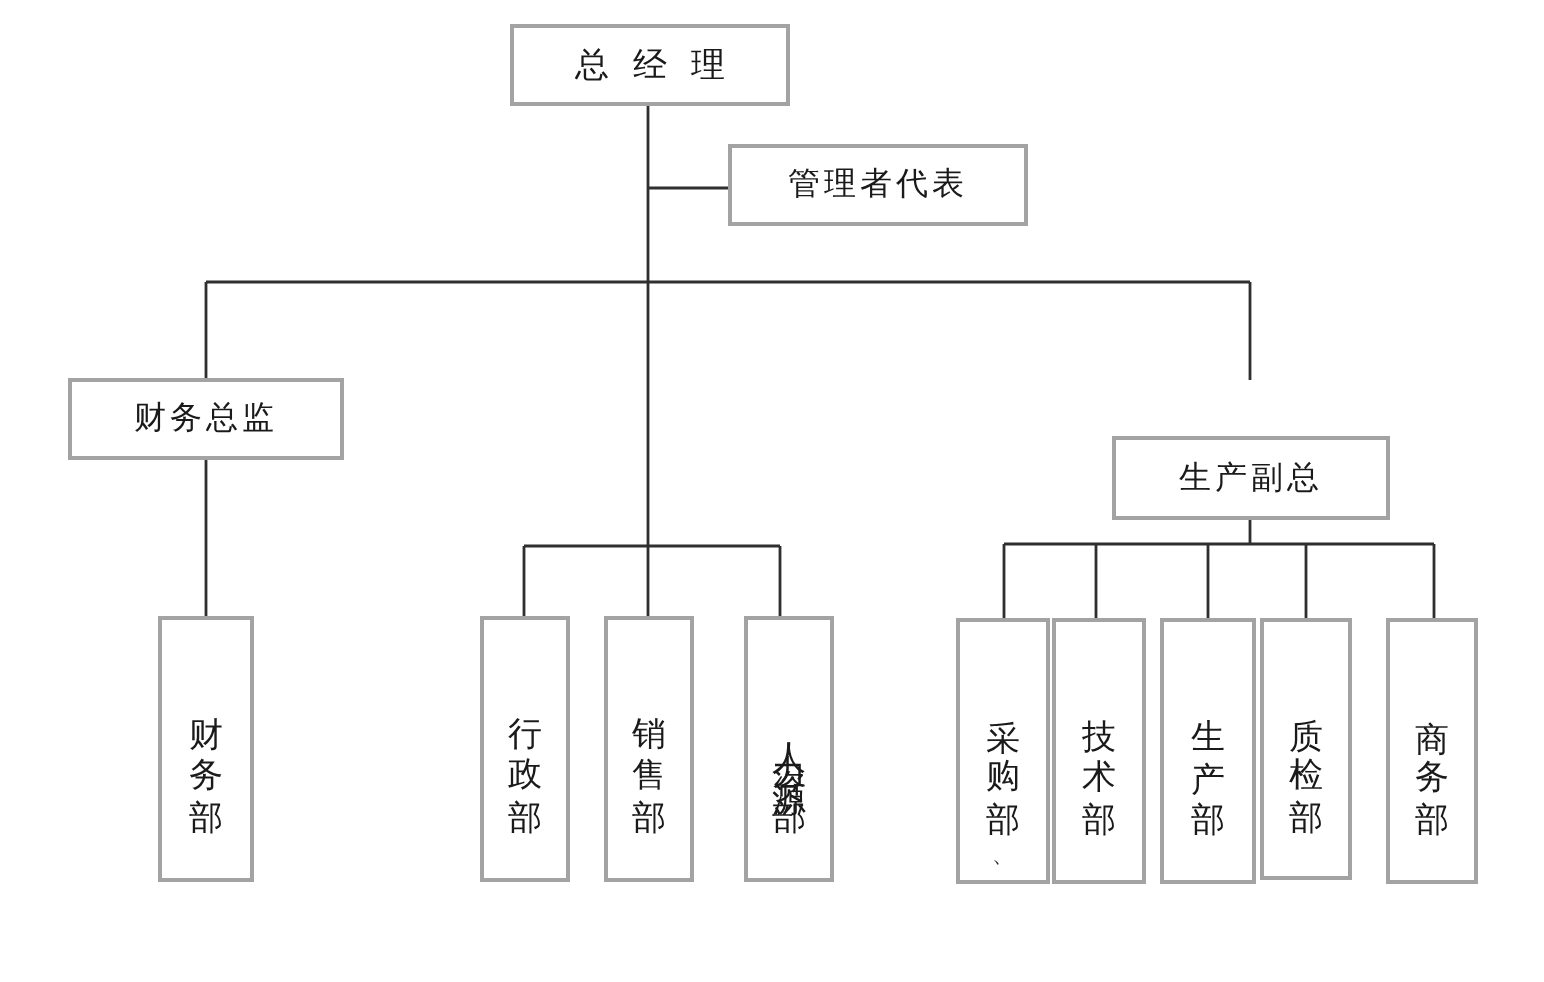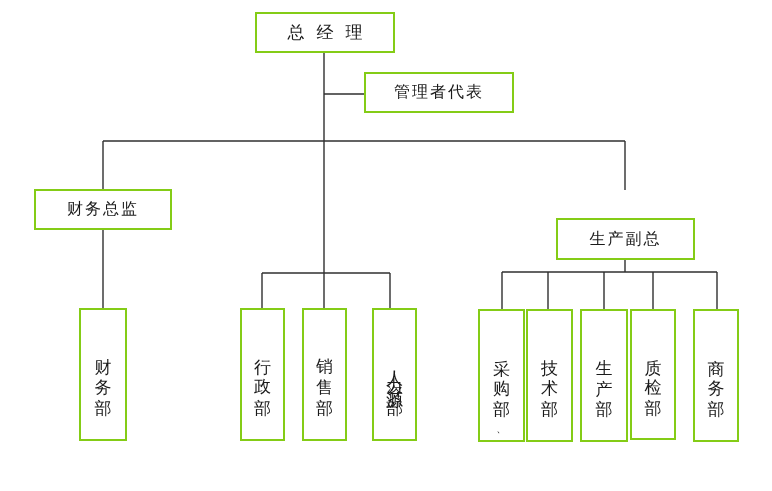--- a/index.html
+++ b/index.html
@@ -16,21 +16,21 @@
     overflow: hidden;
   }
   #lines {
     position: absolute;
     left: 0; top: 0;
     width: 772px; height: 491px;
   }
   .node {
     position: absolute;
     box-sizing: border-box;
-    border: 2px solid #84cc16;
+    border: 2px solid #a3a3a3;
     background: #ffffff;
     display: flex;
     align-items: center;
     justify-content: center;
     color: #1a1a1a;
   }
   .h-node {
     font-size: 16px;
     letter-spacing: 2px;
     white-space: nowrap;

